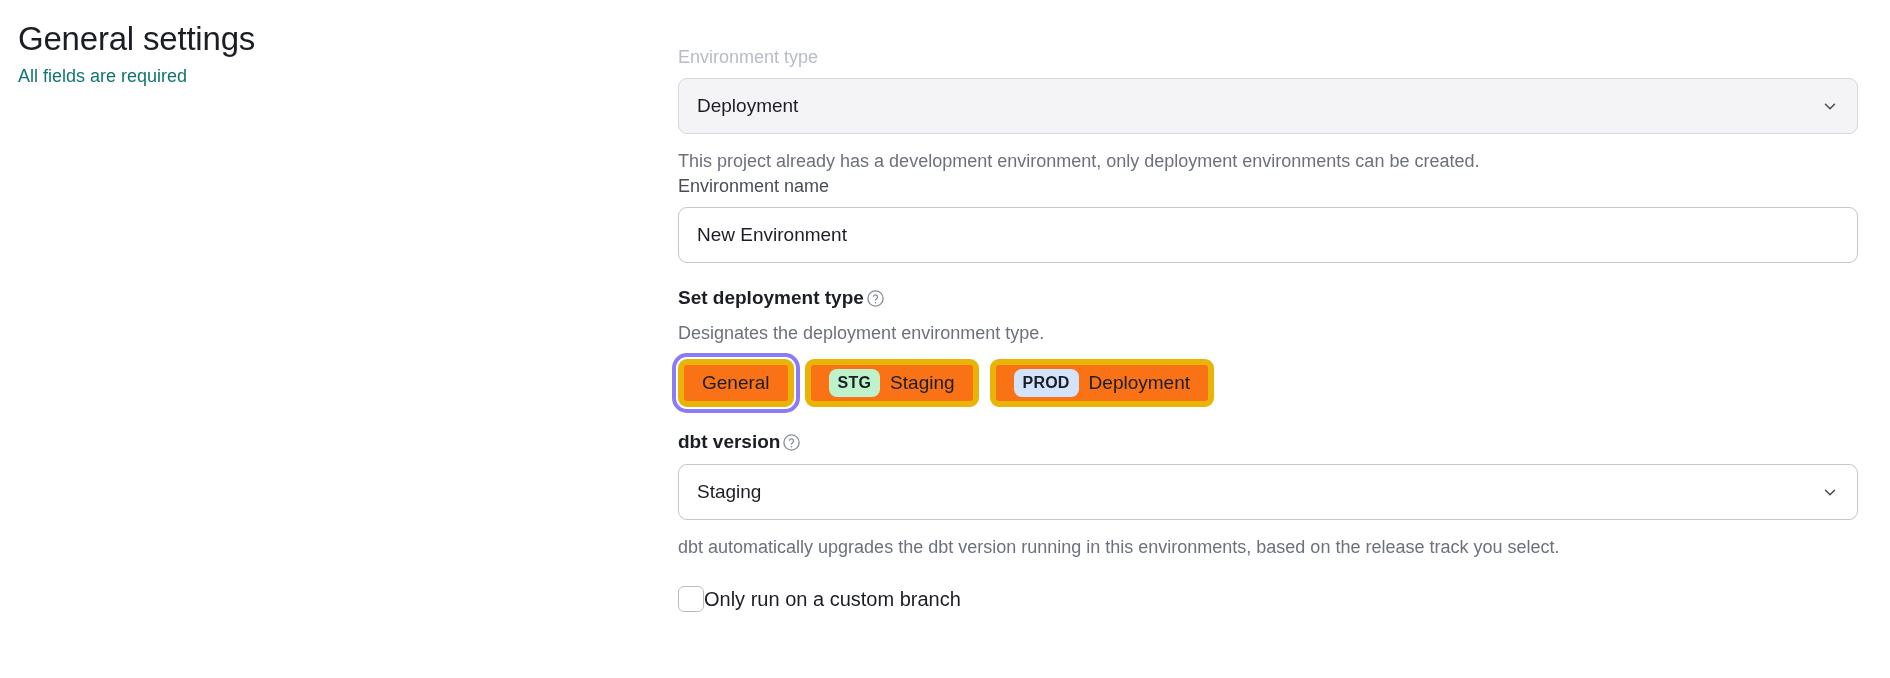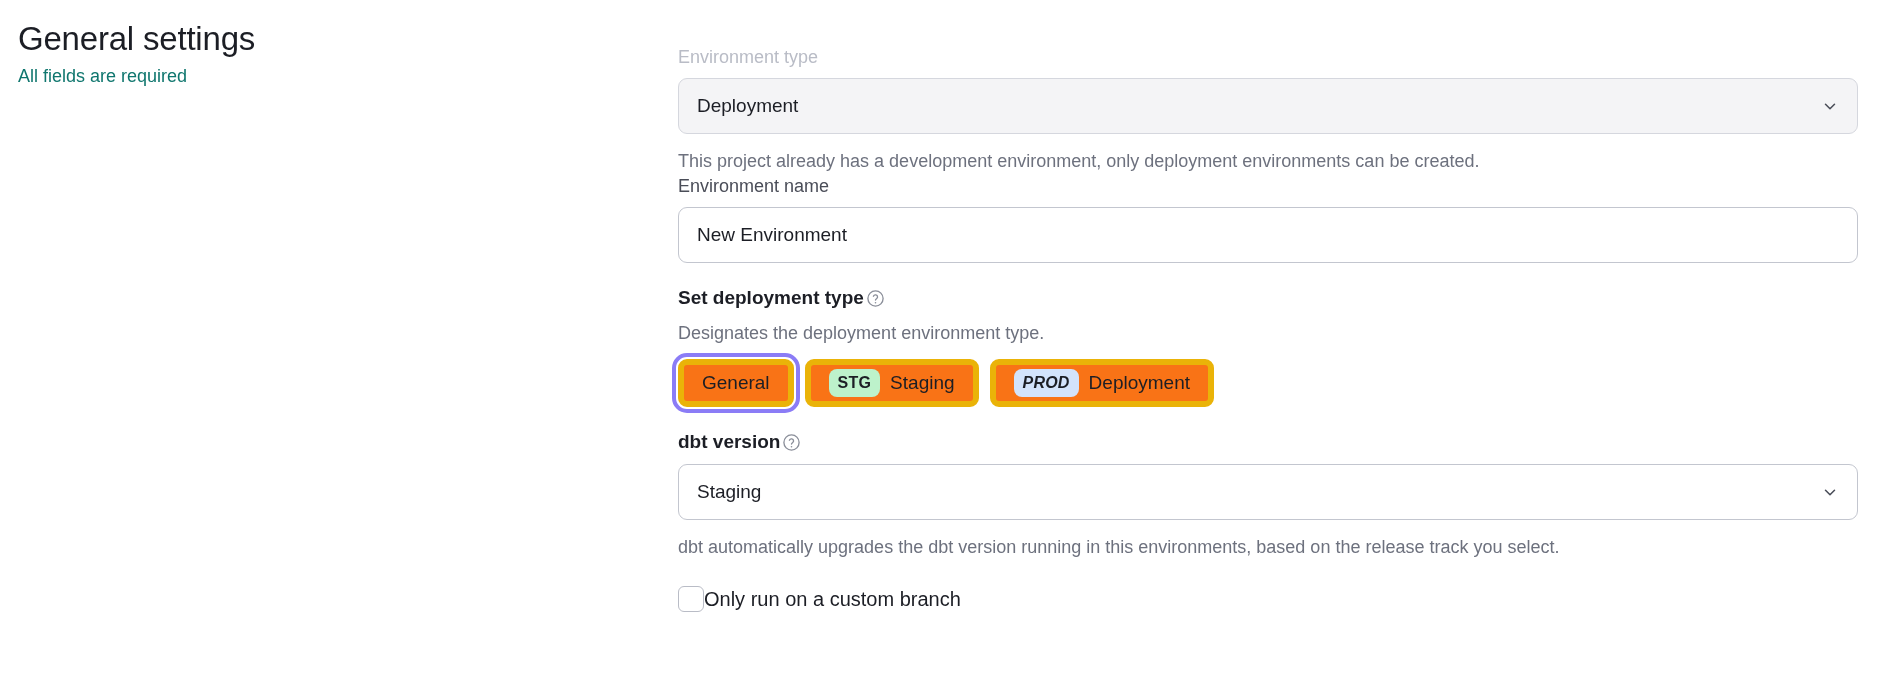--- a/index.html
+++ b/index.html
@@ -167,21 +167,21 @@
     font-size: 16px;
     line-height: 20px;
     font-weight: 700;
     letter-spacing: 0.2px;
     padding: 4px 9px;
     border-radius: 8px;
     white-space: nowrap;
     color: #1c1e25;
   }
   .badge-stg { background: #bdf2cb; }
-  .badge-prod { background: #d3e3fb; font-style: italic; }
+  .badge-prod { background: #d3e3fb; }
 
   
   .check-row {
     display: flex;
     align-items: center;
     margin-top: 26px;
   }
   .checkbox {
     flex: 0 0 auto;
     width: 26px;

